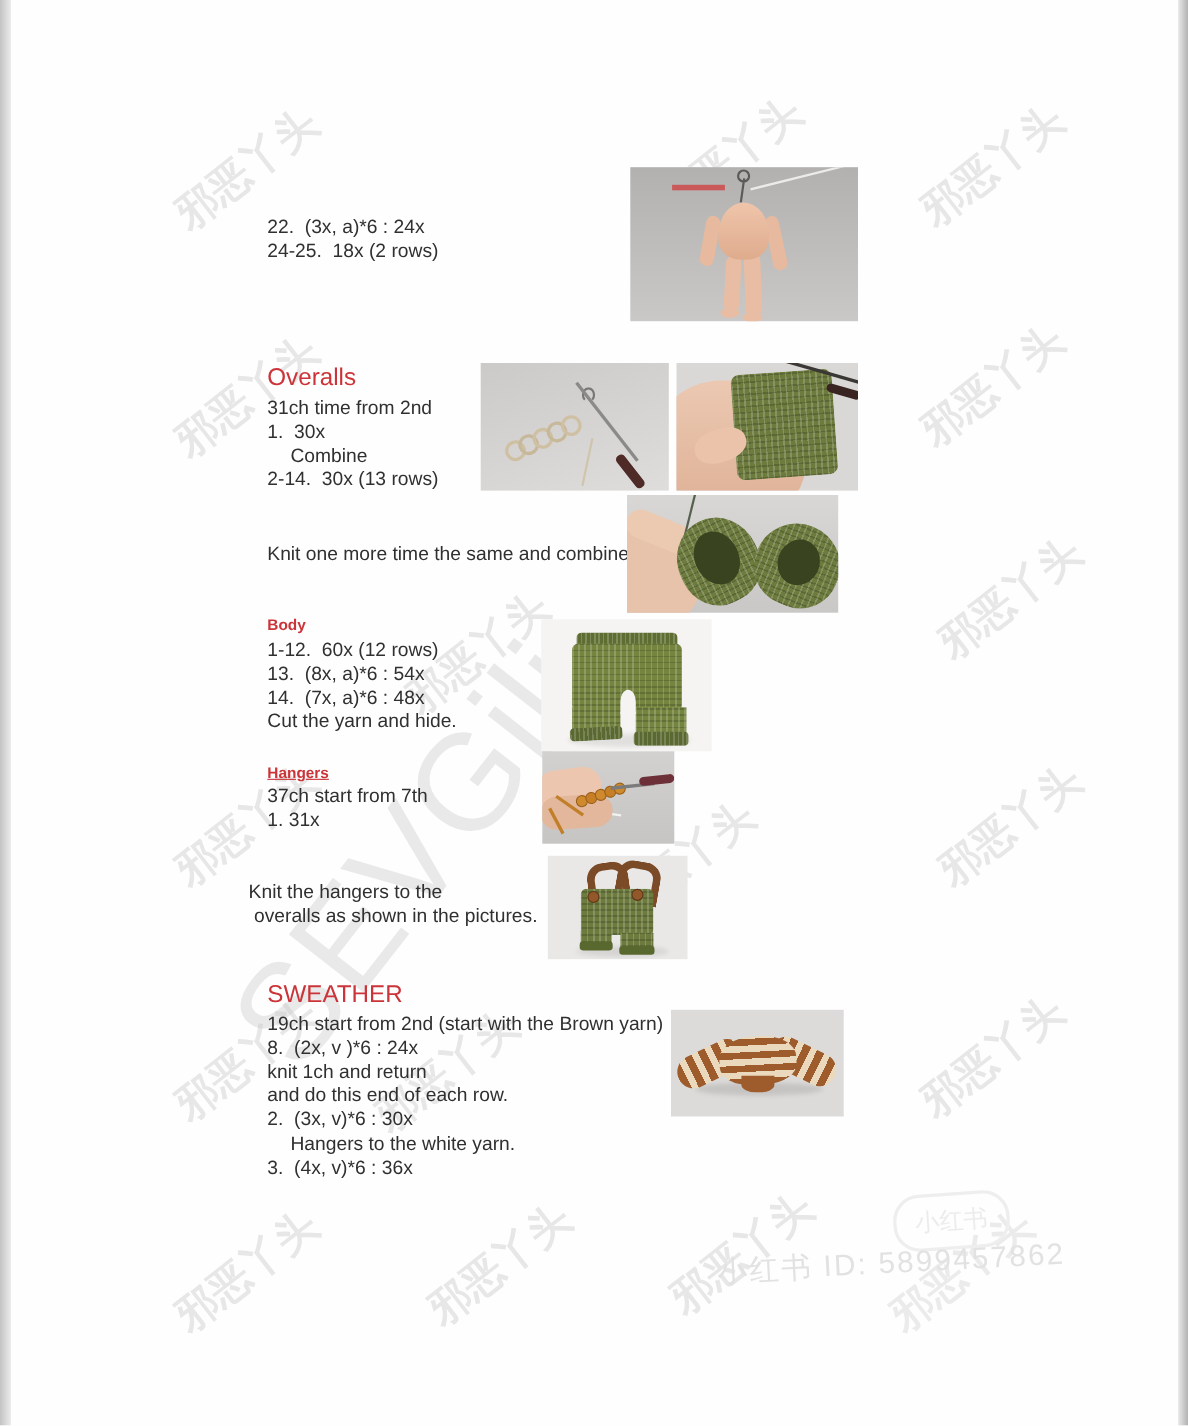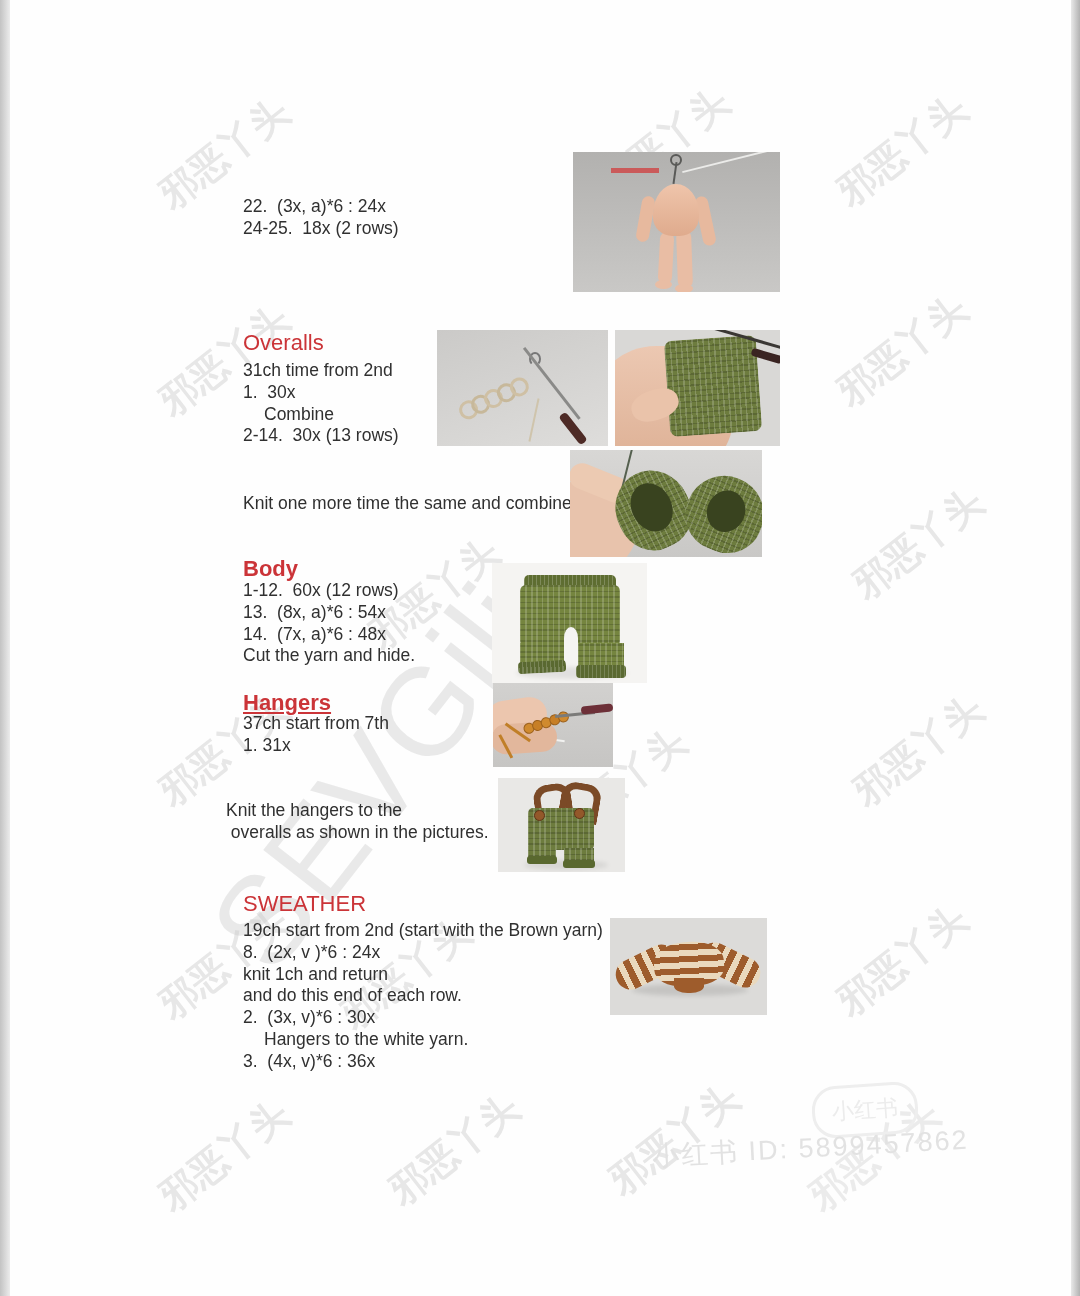--- a/index.html
+++ b/index.html
@@ -14,21 +14,21 @@
     background:linear-gradient(90deg,#c3c3c3,#ececec);}
   .edge-right{position:absolute;right:0;top:0;width:9px;height:1296px;
     background:linear-gradient(270deg,#b2b2b2,#e9e9e9);}
 
   
   .tblock{position:absolute;font-size:17.5px;line-height:21.8px;color:#303030;}
   .tblock .line{white-space:pre;}
   .indent{padding-left:21px;}
   .h-red{position:absolute;color:#cb3438;white-space:pre;}
   .h-big{font-size:22px;line-height:26px;}
-  .h-small{font-size:22px;line-height:21px;font-weight:700;}
+  .h-small{font-size:14px;line-height:21px;font-weight:700;}
 
   
   .wm{position:absolute;font-size:38px;font-weight:700;color:#d9d9d9;
     opacity:.62;transform:rotate(-38deg);white-space:nowrap;pointer-events:none;}
   .wm-brand{position:absolute;left:238px;top:880px;font-size:125px;letter-spacing:2px;
     color:#c9c9c9;opacity:.38;transform:rotate(-52deg);transform-origin:0 50%;
     white-space:nowrap;pointer-events:none;}
   .wm-id{position:absolute;left:652px;top:1130px;font-size:27px;letter-spacing:2px;
     color:#e2e2e2;transform:rotate(-3deg);white-space:nowrap;}
   .wm-badge{position:absolute;left:812px;top:1084px;width:100px;height:46px;

